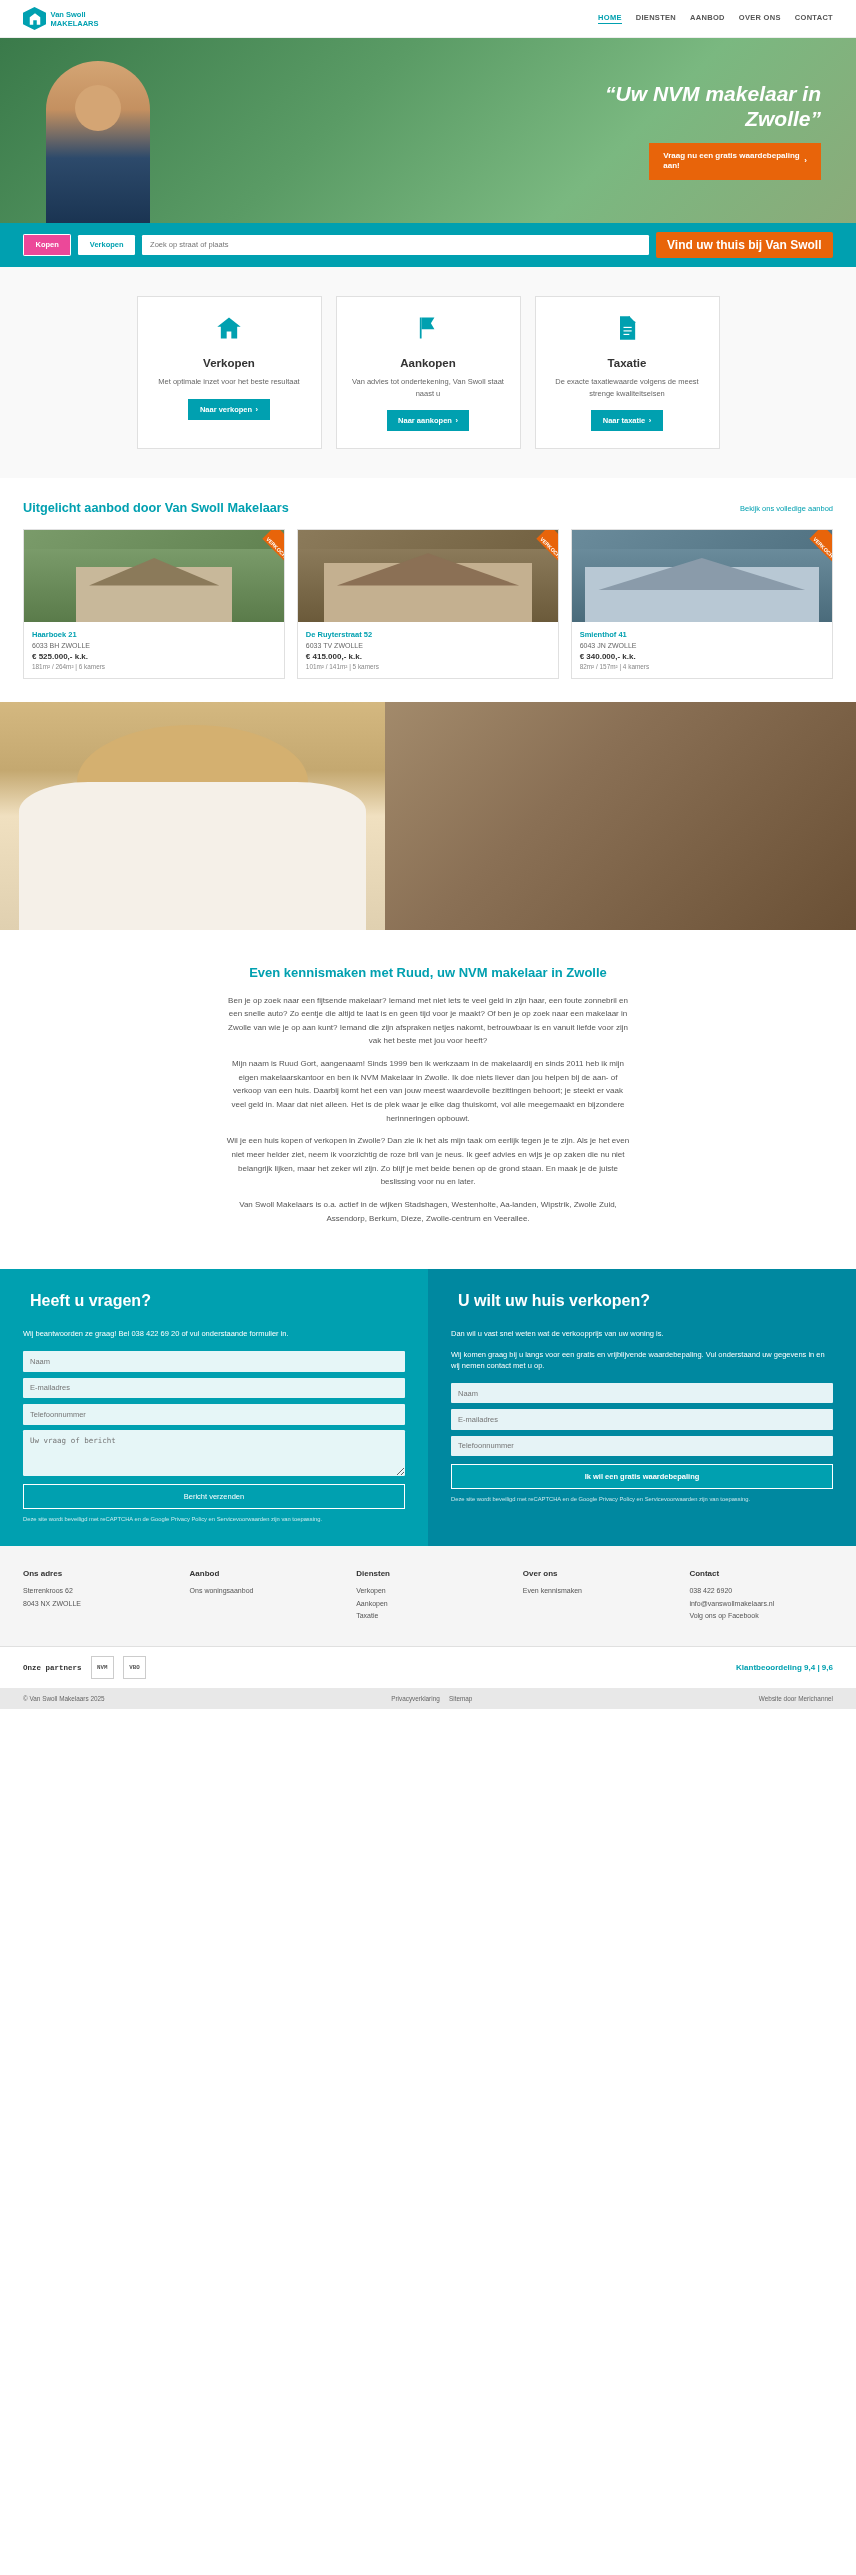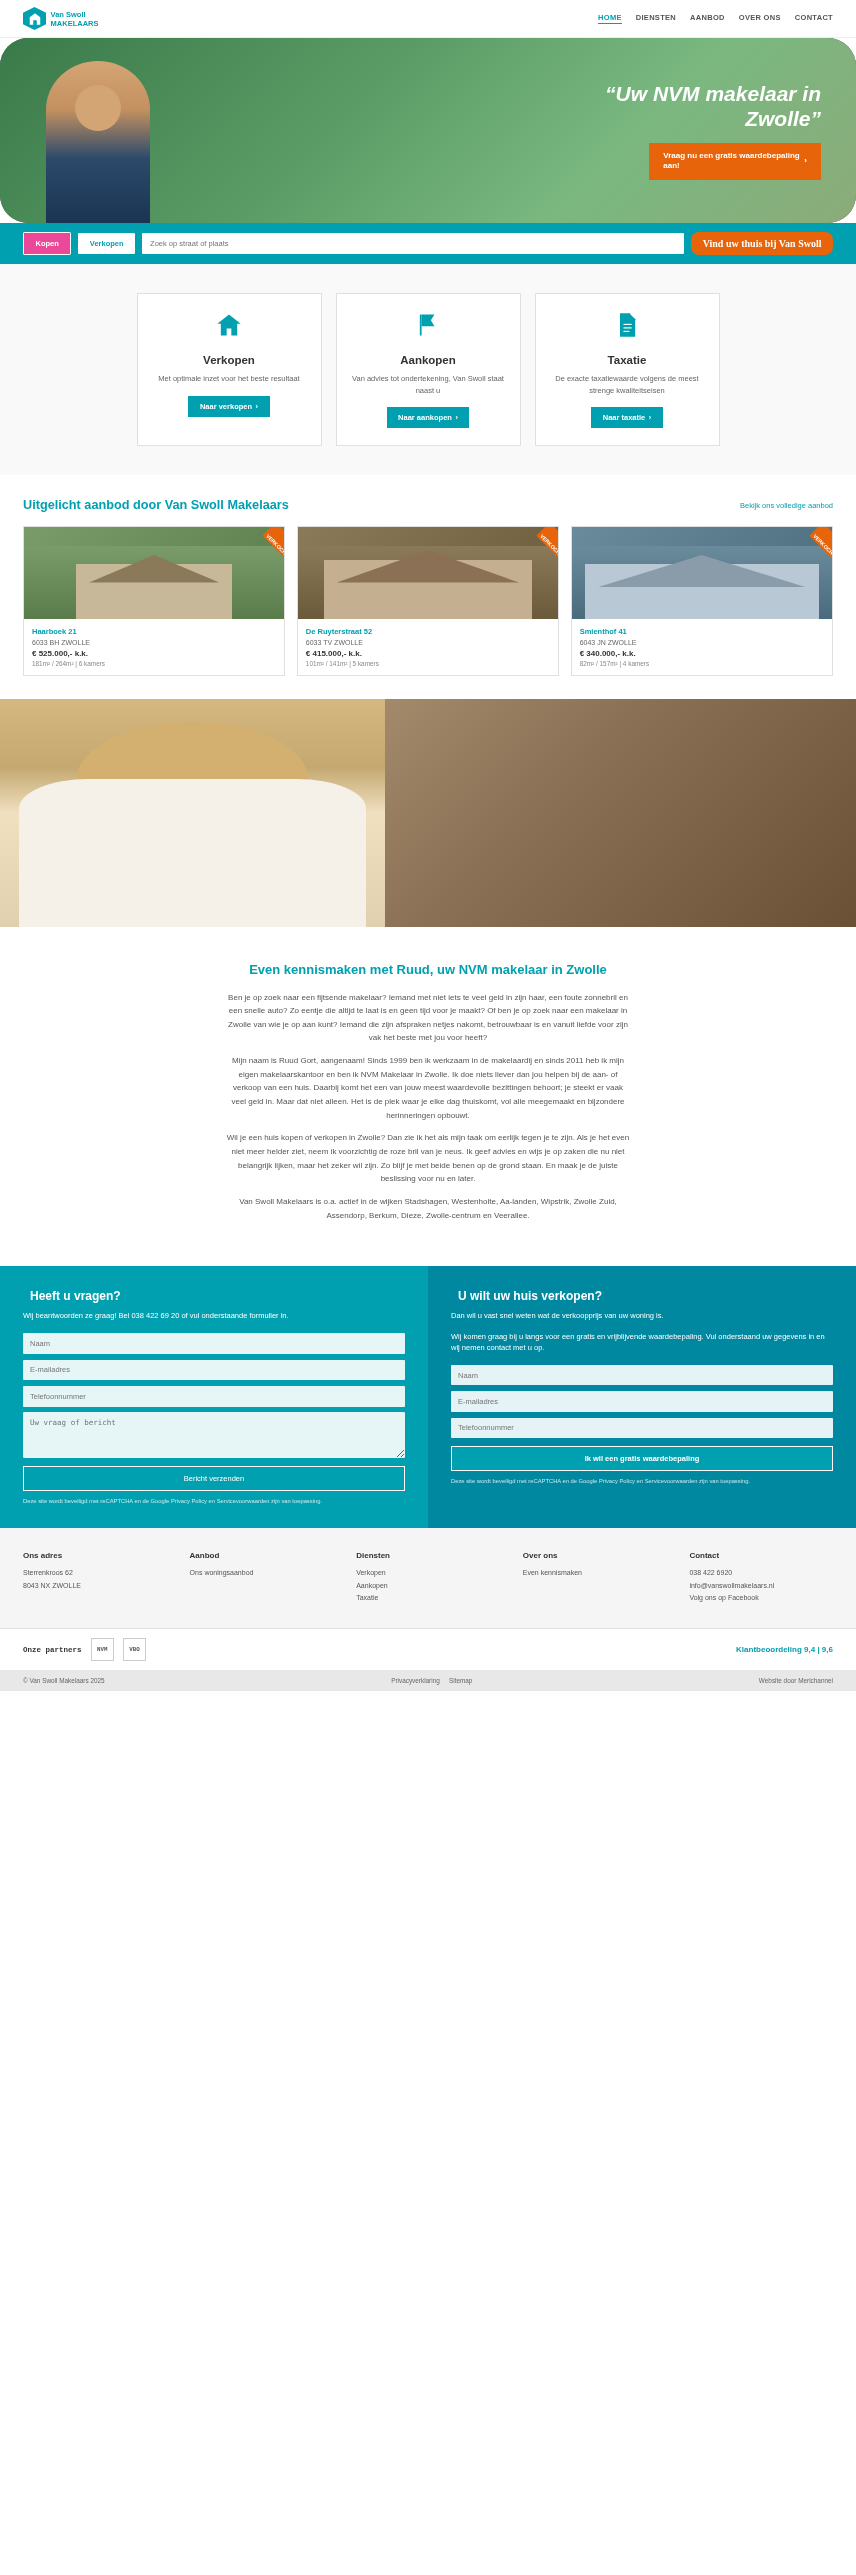--- a/index.html
+++ b/index.html
@@ -19,21 +19,21 @@
     .nav-links { display: flex; gap: 14px; }
     .nav-links a {
       text-decoration: none; color: #555; font-size: 7.5px; font-weight: 600; letter-spacing: 0.3px;
     }
     .nav-links a.active { color: #00a0b0; border-bottom: 1.2px solid #00a0b0; padding-bottom: 1.2px; }
     
     
     .hero {
       background: linear-gradient(rgba(0,0,0,0.3), rgba(0,0,0,0.3)), #4a7c59;
       min-height: 185px; display: flex; align-items: center; justify-content: flex-end;
-      padding: 23px 35px; position: relative; overflow: hidden; border-radius: 28px;
+      padding: 23px 35px; position: relative; overflow: hidden;
     }
     .hero-content { position: relative; z-index: 2; text-align: right; max-width: 231px; }
     .hero-title { font-size: 21px; font-weight: bold; color: #fff; line-height: 1.2; margin-bottom: 11.5px; }
     .hero-title span { font-style: italic; }
     .hero-cta {
       background: #e8640a; color: #fff; padding: 8px 14px; border: none; cursor: pointer;
       font-size: 8px; font-weight: bold; display: inline-flex; align-items: center; gap: 4.6px;
       text-align: left; line-height: 1.3;
     }
     
@@ -45,21 +45,21 @@
       background: #fff; color: #00a0b0; border: none; padding: 5.8px 11.5px;
       font-weight: bold; font-size: 7.5px; cursor: pointer; border-radius: 1.2px;
     }
     .search-btn.active { background: #ec4899; color: #fff; border: 1.2px solid #fff; }
     .search-input {
       flex: 1; padding: 5.8px 8px; border: none; font-size: 7.5px; border-radius: 1.2px;
       outline: none;
     }
     .search-find-btn {
       background: #e8640a; color: #fff; border: none; padding: 5.8px 11.5px;
-      font-size: 10px; font-weight: bold; cursor: pointer; border-radius: 8px; font-family: Liberation Serif, serif;
+      font-size: 12px; font-weight: bold; cursor: pointer; border-radius: 2px;
     }
     
     
     .services {
       padding: 29px 23px; display: flex; gap: 14px; justify-content: center; background: #f9f9f9;
     }
     .service-card {
       background: #fff; border: 0.6px solid #e0e0e0; padding: 17.3px 14px; text-align: center;
       flex: 1; max-width: 185px;
     }
@@ -123,21 +123,21 @@
     .about { padding: 35px 69px; background: #fff; text-align: center; }
     .about-title { font-size: 13px; font-weight: bold; color: #00a0b0; margin-bottom: 14px; }
     .about-text { font-size: 8px; color: #555; line-height: 1.7; margin-bottom: 9.2px; max-width: 404px; margin-left: auto; margin-right: auto; }
     
     
     .contact-section {
       display: flex; background: #00a0b0; padding: 0;
     }
     .contact-left { flex: 1; padding: 23px; color: #fff; }
     .contact-right { flex: 1; padding: 23px; background: #0088a0; color: #fff; }
-    .contact-form-title { font-size: 12px; font-weight: bold; margin-bottom: 8px; padding-left: 7px; }
+    .contact-form-title { font-size: 16px; font-weight: bold; margin-bottom: 19px; padding-left: 7px; }
     .contact-form-subtitle { font-size: 7.5px; margin-bottom: 11.5px; line-height: 1.4; }
     .contact-input {
       width: 100%; padding: 5.8px 7px; margin-bottom: 5.8px; border: none; border-radius: 1px;
       font-size: 7.5px; background: rgba(255,255,255,0.9); color: #333;
     }
     .contact-textarea {
       width: 100%; padding: 5.8px 7px; margin-bottom: 5.8px; border: none; border-radius: 1.2px;
       font-size: 7.5px; background: rgba(255,255,255,0.9); color: #333; height: 46px; resize: vertical;
     }
     .contact-submit {

